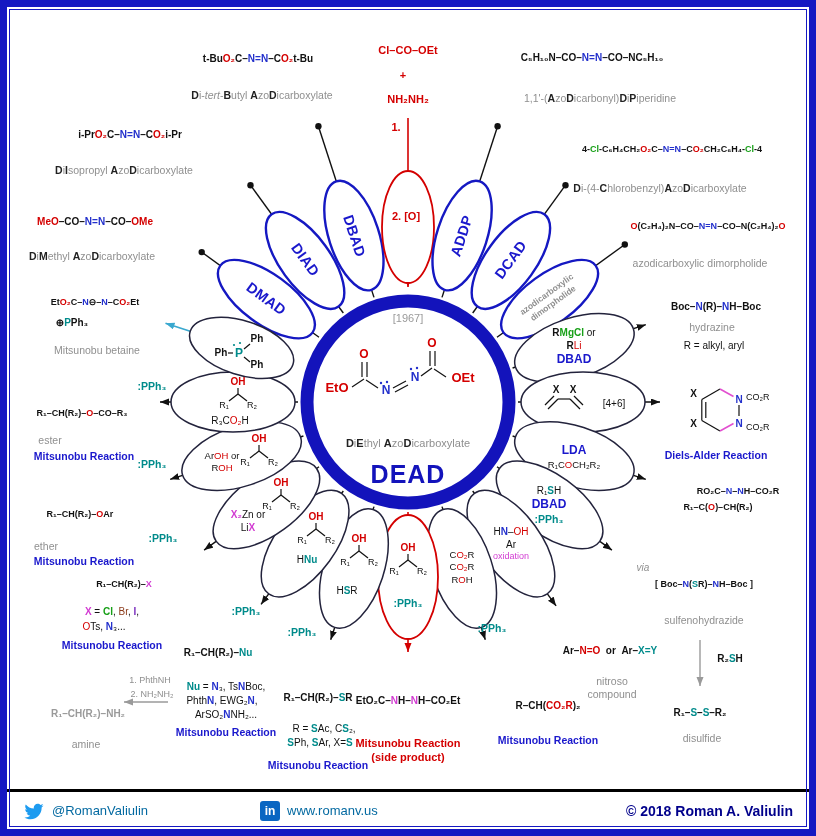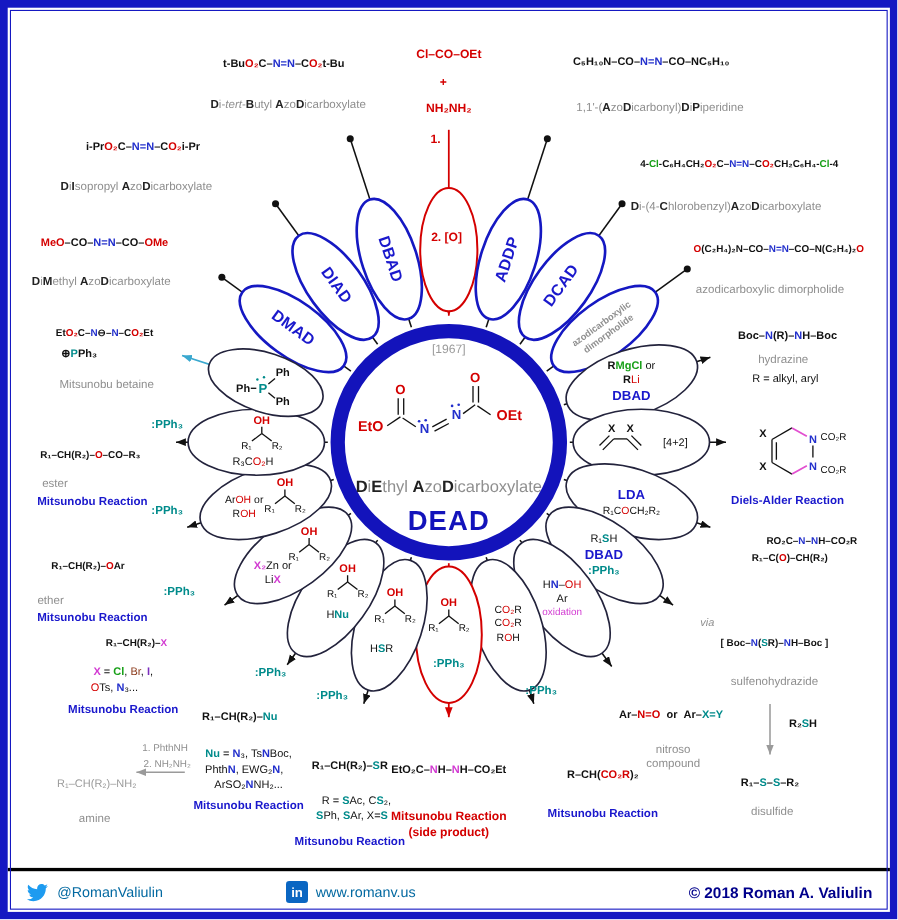--- a/index.html
+++ b/index.html
@@ -5,21 +5,21 @@
   html,body{margin:0;padding:0}
   #app{position:relative;width:816px;height:836px;background:#fff;font-family:"Liberation Sans",sans-serif;overflow:hidden}
   .frame{position:absolute;inset:0;border:7px solid #1518c2;pointer-events:none;z-index:6}
   .frame2{position:absolute;inset:9px;border:1px solid #1518c2;pointer-events:none;z-index:6}
   #cv{position:absolute;left:0;top:0;z-index:0}
   .ov{position:absolute;z-index:2;transform:translate(-50%,-50%);text-align:center;white-space:nowrap;line-height:1.3;color:#111}
   .pl{color:#1a18cc;font-weight:bold;font-size:14.5px;letter-spacing:.3px}
   .plx{color:#1a18cc;font-weight:bold;font-size:12px}
   .f{font-size:10px;font-weight:bold;color:#111}
   .f9{font-size:9px;font-weight:bold;color:#111}
-  .fgr{font-size:10px;font-weight:normal;color:#9a9a9a}
+  .fgr{font-size:10px;font-weight:bold;color:#9a9a9a}
   .s10{font-size:10px;color:#111}
   .s9{font-size:9.5px;color:#111}
   .name{font-size:10.5px;color:#8f8f8f}
   .mr{font-size:10.5px;font-weight:bold;color:#1a18cc}
   .mrr{font-size:11px;font-weight:bold;color:#d40000}
   .redt{color:#d40000;font-weight:bold;font-size:11px}
   .redf{color:#d40000;font-weight:bold;font-size:11px}
   .pph{color:#008b8b;font-weight:bold;font-size:10.5px}
   .gray9{font-size:9px;color:#8f8f8f}
   .grayi{font-size:10px;color:#8f8f8f;font-style:italic}
@@ -290,21 +290,21 @@
   <div class="ov pl" style="left:511px;top:260px;transform:translate(-50%,-50%) rotate(-54deg)">DCAD</div>
   <div class="ov" style="left:550px;top:299px;transform:translate(-50%,-50%) rotate(-36deg)">
     <div class="dim">azodicarboxylic</div>
     <div class="dim">dimorpholide</div>
   </div>
   <div class="ov" style="left:574px;top:347px">
     <div class="s10"><b>R</b><span class="gn">MgCl</span> or</div>
     <div class="s10"><b>R</b><span class="rd">Li</span></div>
     <div class="plx">DBAD</div>
   </div>
-  <div class="ov s10" style="left:614px;top:403px">[4+2]</div>
+  <div class="ov s10" style="left:614px;top:403px">[4+6]</div>
   <div class="ov" style="left:574px;top:457px">
     <div class="plx">LDA</div>
     <div class="s9">R₁C<span class="rd">O</span>CH₂R₂</div>
   </div>
   <div class="ov" style="left:549px;top:505px">
     <div class="s10">R₁<span class="tl">S</span>H</div>
     <div class="plx">DBAD</div>
     <div class="pph">:PPh₃</div>
   </div>
   <div class="ov" style="left:511px;top:544px">
@@ -331,21 +331,21 @@
   <div class="ov s10" style="left:230px;top:420px">R₃C<span class="rd">O₂</span>H</div>
 
   <div class="ov pph" style="left:152px;top:387px">:PPh₃</div>
   <div class="ov pph" style="left:152px;top:465px">:PPh₃</div>
   <div class="ov pph" style="left:163px;top:539px">:PPh₃</div>
   <div class="ov pph" style="left:246px;top:612px">:PPh₃</div>
   <div class="ov pph" style="left:302px;top:633px">:PPh₃</div>
   <div class="ov pph" style="left:492px;top:629px">:PPh₃</div>
 
   <div class="ov year" style="left:408px;top:318px">[1967]</div>
-  <div class="ov name" style="left:408px;top:443px;font-size:15px"><b class="dk">D</b>i<b class="dk">E</b>thyl <b class="dk">A</b>zo<b class="dk">D</b>icarboxylate</div>
+  <div class="ov name" style="left:408px;top:443px;font-size:11px"><b class="dk">D</b>i<b class="dk">E</b>thyl <b class="dk">A</b>zo<b class="dk">D</b>icarboxylate</div>
   <div class="ov dead" style="left:408px;top:474px">DEAD</div>
 
   <div class="footer">
     <span style="display:flex">
       <svg width="22" height="22" viewBox="0 0 24 24">
           <path fill="#1d9bf0" d="M22.46 6c-.77.35-1.6.58-2.46.69.89-.53 1.56-1.37 1.88-2.38-.83.5-1.75.85-2.72 1.05C18.37 4.5 17.26 4 16 4c-2.35 0-4.27 1.92-4.27 4.29 0 .34.04.67.11.98C8.28 9.09 5.11 7.38 3 4.79c-.37.63-.58 1.37-.58 2.15 0 1.49.75 2.81 1.91 3.56-.71 0-1.37-.2-1.95-.5v.03c0 2.08 1.48 3.82 3.44 4.21a4.22 4.22 0 0 1-1.93.07 4.28 4.28 0 0 0 4 2.98 8.52 8.52 0 0 1-5.33 1.84c-.34 0-.68-.02-1.02-.06C3.44 20.29 5.7 21 8.12 21 16 21 20.33 14.46 20.33 8.79c0-.19 0-.37-.01-.56.84-.6 1.56-1.36 2.14-2.23z"></path>
         </svg>
     </span>
     <span class="ftxt">@RomanValiulin</span>
     <span class="li">

